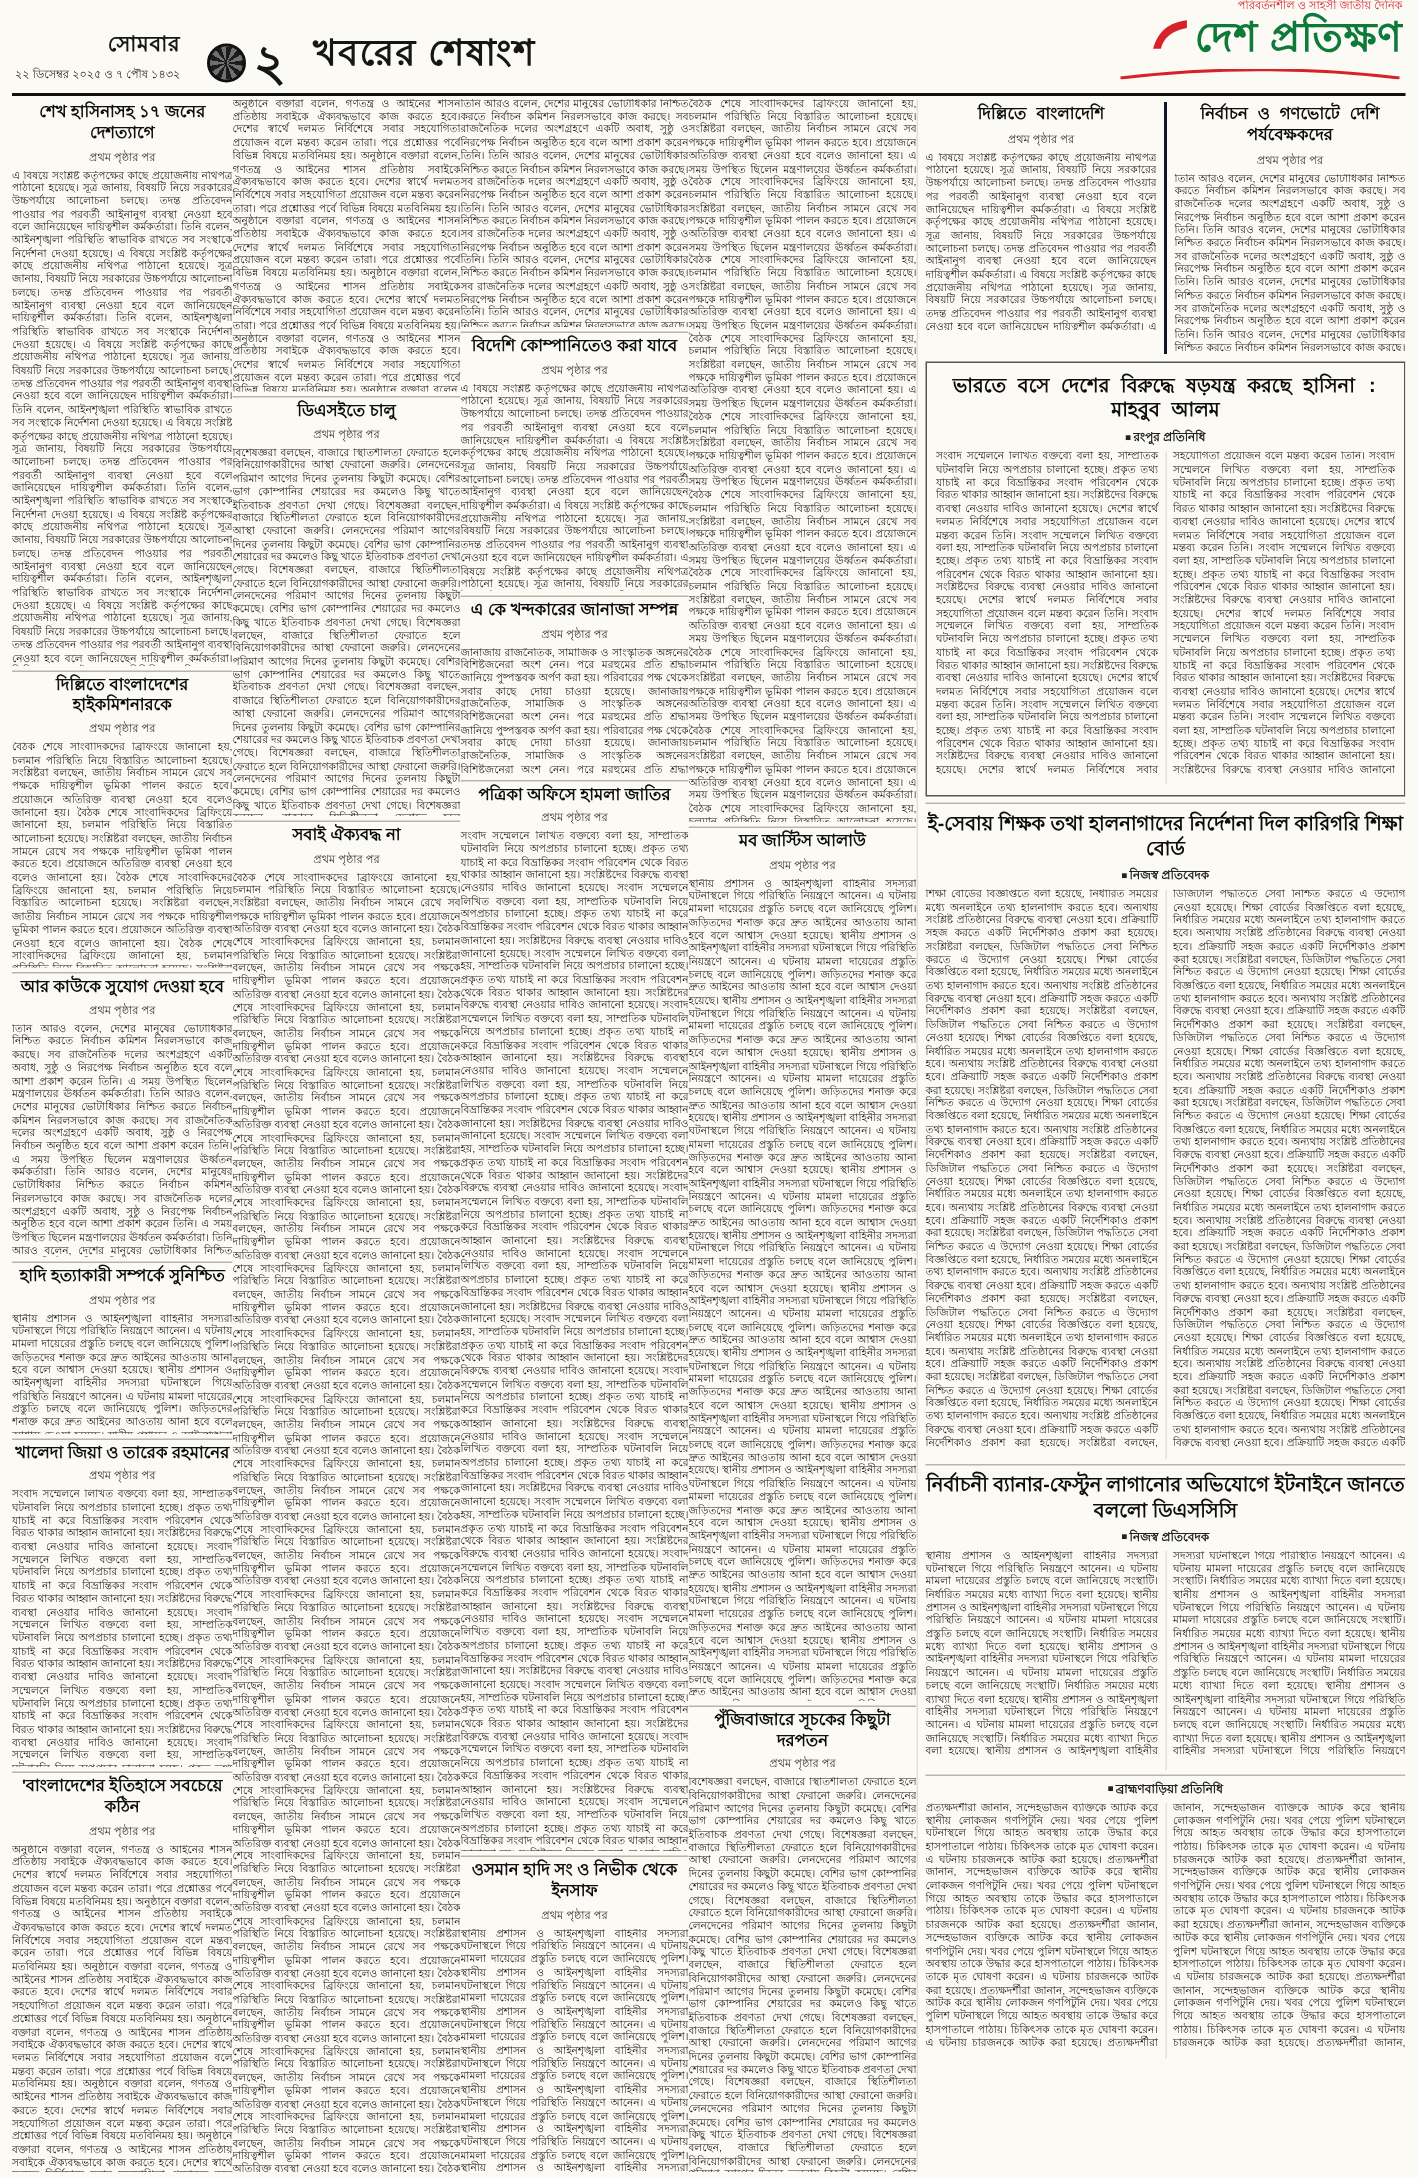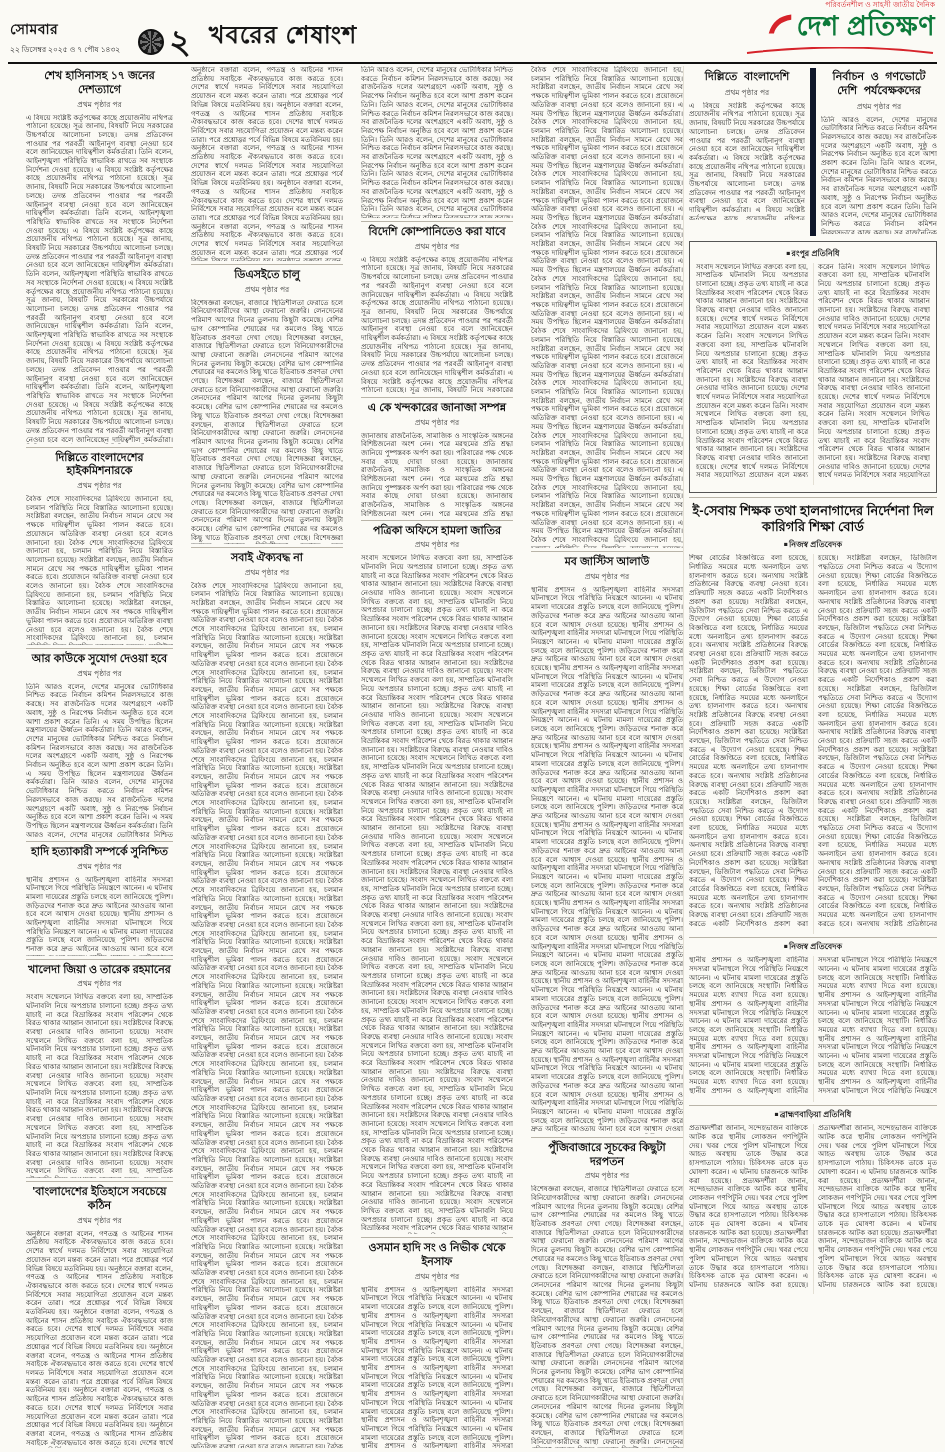--- a/index.html
+++ b/index.html
@@ -13,21 +13,21 @@
   .page { position:absolute; inset:0; padding:6px 8px 0 8px; }
 
   
   .header {
     height:58px;
     display:flex;
     align-items:flex-end;
     border-bottom:2px solid #111;
     padding-bottom:4px;
   }
-  .daybox { text-align:left; padding:0 4px 2px 2px; }
+  .daybox { text-align:right; padding:0 4px 2px 2px; }
   .day { font-weight:bold; font-size:14px; letter-spacing:.5px; }
   .date { font-size:7.5px; color:#222; margin-top:2px; white-space:nowrap; }
   .pagenum-wrap { display:flex; align-items:center; gap:5px; margin:0 10px 0 14px; }
   .orn {
     width:26px; height:26px; border-radius:50%;
     border:2px solid #111;
     background:repeating-conic-gradient(from 0deg, #1c1c1c 0 20deg, #707070 20deg 40deg);
   }
   .pagenum { font-size:33px; font-weight:bold; line-height:1; }
   .section-title { font-size:24px; font-weight:bold; letter-spacing:1px; margin-left:8px; padding-bottom:2px; }
@@ -35,21 +35,21 @@
   .masthead { display:flex; flex-direction:column; align-items:flex-end; padding-right:2px; }
   .tagline { color:#d6232a; font-size:7.5px; margin-bottom:1px; }
   .mast-row { display:flex; align-items:center; gap:4px; }
   .mast-title { color:#0d7a3a; font-size:27px; font-weight:bold; line-height:1; letter-spacing:.5px;text-align:center; }
 
   
   .cols { display:flex; height:1382px; overflow:hidden; margin-top:2px; }
   .cols > * { padding:2px 5px 0 5px; border-left:1px solid #e3dfd4; }
   .cols > *:first-child { border-left:none; padding-left:0; }
   .cols > *:last-child { padding-right:0; }
-  .col { flex:0 0 152px; overflow:hidden;margin-left:18px; }
+  .col { flex:0 0 152px; overflow:hidden; }
   .col:first-child { flex:0 0 147px; }
   .rr { flex:1 1 auto; overflow:hidden; }
 
   .hl {
     font-weight:bold; font-size:11px; line-height:1.25;
     text-align:center; padding:3px 0 1px 0; color:#0d0d0d;
   }
   .hl.rule { border-top:1px solid #b9b4a8; margin-top:3px; }
   .hl.big { font-size:13px; line-height:1.3; padding-top:4px; }
   .cont { text-align:center; font-size:7.5px; color:#333; padding:1px 0 3px 0; }
@@ -58,21 +58,21 @@
   .body {
     font-size:7px; line-height:8.7px; text-align:justify;
     color:#1d1d1d; overflow:hidden; margin-bottom:2px;
     word-break:break-word;
   }
   .two-col { column-count:2; column-gap:10px; column-rule:1px solid #e3dfd4; }
 
   
   .rr-row1 { display:flex; }
   .rr-row1 > div { flex:1 1 0; overflow:hidden; }
-  .rr-row1 > div + div { border-left:6px solid #0f172a; padding-left:5px; margin-left:5px; }
+  .rr-row1 > div + div { border-left:2px solid #0f172a; padding-left:5px; margin-left:5px; }
   .boxed {
     border:1px solid #555; padding:4px 6px 5px 6px; margin:5px 0 4px 0;
     background:#fbfaf5;
   }
   .rsec { border-top:1px solid #b9b4a8; margin-top:3px; padding-top:1px; }
   .rr-row1 .hl, .boxed .hl { border-top:none;font-family:Liberation Mono, monospace; }
 </style>
 </head>
 <body>
 
@@ -167,31 +167,33 @@
           <div class="body" style="height:118px">এ বিষয়ে সংশ্লিষ্ট কর্তৃপক্ষের কাছে প্রয়োজনীয় নথিপত্র পাঠানো হয়েছে। সূত্র জানায়, বিষয়টি নিয়ে সরকারের উচ্চপর্যায়ে আলোচনা চলছে। তদন্ত প্রতিবেদন পাওয়ার পর পরবর্তী আইনানুগ ব্যবস্থা নেওয়া হবে বলে জানিয়েছেন দায়িত্বশীল কর্মকর্তারা। এ বিষয়ে সংশ্লিষ্ট কর্তৃপক্ষের কাছে প্রয়োজনীয় নথিপত্র পাঠানো হয়েছে। সূত্র জানায়, বিষয়টি নিয়ে সরকারের উচ্চপর্যায়ে আলোচনা চলছে। তদন্ত প্রতিবেদন পাওয়ার পর পরবর্তী আইনানুগ ব্যবস্থা নেওয়া হবে বলে জানিয়েছেন দায়িত্বশীল কর্মকর্তারা। এ বিষয়ে সংশ্লিষ্ট কর্তৃপক্ষের কাছে প্রয়োজনীয় নথিপত্র পাঠানো হয়েছে। সূত্র জানায়, বিষয়টি নিয়ে সরকারের উচ্চপর্যায়ে আলোচনা চলছে। তদন্ত প্রতিবেদন পাওয়ার পর পরবর্তী আইনানুগ ব্যবস্থা নেওয়া হবে বলে জানিয়েছেন দায়িত্বশীল কর্মকর্তারা। এ বিষয়ে সংশ্লিষ্ট কর্তৃপক্ষের কাছে প্রয়োজনীয় নথিপত্র পাঠানো হয়েছে। সূত্র জানায়, বিষয়টি নিয়ে সরকারের উচ্চপর্যায়ে আলোচনা চলছে। তদন্ত প্রতিবেদন পাওয়ার পর পরবর্তী আইনানুগ ব্যবস্থা নেওয়া হবে বলে জানিয়েছেন দায়িত্বশীল কর্মকর্তারা।</div>
         </div>
         <div>
           <div class="hl">নির্বাচন ও গণভোটে দেশি পর্যবেক্ষকদের</div>
           <div class="cont">প্রথম পৃষ্ঠার পর</div>
           <div class="body" style="height:118px">তিনি আরও বলেন, দেশের মানুষের ভোটাধিকার নিশ্চিত করতে নির্বাচন কমিশন নিরলসভাবে কাজ করছে। সব রাজনৈতিক দলের অংশগ্রহণে একটি অবাধ, সুষ্ঠু ও নিরপেক্ষ নির্বাচন অনুষ্ঠিত হবে বলে আশা প্রকাশ করেন তিনি। তিনি আরও বলেন, দেশের মানুষের ভোটাধিকার নিশ্চিত করতে নির্বাচন কমিশন নিরলসভাবে কাজ করছে। সব রাজনৈতিক দলের অংশগ্রহণে একটি অবাধ, সুষ্ঠু ও নিরপেক্ষ নির্বাচন অনুষ্ঠিত হবে বলে আশা প্রকাশ করেন তিনি। তিনি আরও বলেন, দেশের মানুষের ভোটাধিকার নিশ্চিত করতে নির্বাচন কমিশন নিরলসভাবে কাজ করছে। সব রাজনৈতিক দলের অংশগ্রহণে একটি অবাধ, সুষ্ঠু ও নিরপেক্ষ নির্বাচন অনুষ্ঠিত হবে বলে আশা প্রকাশ করেন তিনি। তিনি আরও বলেন, দেশের মানুষের ভোটাধিকার নিশ্চিত করতে নির্বাচন কমিশন নিরলসভাবে কাজ করছে। সব রাজনৈতিক দলের অংশগ্রহণে একটি অবাধ, সুষ্ঠু ও নিরপেক্ষ নির্বাচন অনুষ্ঠিত হবে বলে আশা প্রকাশ করেন তিনি। তিনি আরও বলেন, দেশের মানুষের ভোটাধিকার নিশ্চিত করতে নির্বাচন কমিশন নিরলসভাবে কাজ করছে। সব রাজনৈতিক দলের অংশগ্রহণে একটি অবাধ, সুষ্ঠু ও নিরপেক্ষ নির্বাচন অনুষ্ঠিত হবে বলে আশা প্রকাশ করেন তিনি।</div>
         </div>
       </div>
 
       <div class="boxed">
+        <div class="hl big">ভারতে বসে দেশের বিরুদ্ধে ষড়যন্ত্র করছে হাসিনা : মাহবুব আলম</div>
         <div class="byline">রংপুর প্রতিনিধি</div>
         <div class="body two-col" style="height:222px">সংবাদ সম্মেলনে লিখিত বক্তব্যে বলা হয়, সাম্প্রতিক ঘটনাবলি নিয়ে অপপ্রচার চালানো হচ্ছে। প্রকৃত তথ্য যাচাই না করে বিভ্রান্তিকর সংবাদ পরিবেশন থেকে বিরত থাকার আহ্বান জানানো হয়। সংশ্লিষ্টদের বিরুদ্ধে ব্যবস্থা নেওয়ার দাবিও জানানো হয়েছে। দেশের স্বার্থে দলমত নির্বিশেষে সবার সহযোগিতা প্রয়োজন বলে মন্তব্য করেন তিনি। সংবাদ সম্মেলনে লিখিত বক্তব্যে বলা হয়, সাম্প্রতিক ঘটনাবলি নিয়ে অপপ্রচার চালানো হচ্ছে। প্রকৃত তথ্য যাচাই না করে বিভ্রান্তিকর সংবাদ পরিবেশন থেকে বিরত থাকার আহ্বান জানানো হয়। সংশ্লিষ্টদের বিরুদ্ধে ব্যবস্থা নেওয়ার দাবিও জানানো হয়েছে। দেশের স্বার্থে দলমত নির্বিশেষে সবার সহযোগিতা প্রয়োজন বলে মন্তব্য করেন তিনি। সংবাদ সম্মেলনে লিখিত বক্তব্যে বলা হয়, সাম্প্রতিক ঘটনাবলি নিয়ে অপপ্রচার চালানো হচ্ছে। প্রকৃত তথ্য যাচাই না করে বিভ্রান্তিকর সংবাদ পরিবেশন থেকে বিরত থাকার আহ্বান জানানো হয়। সংশ্লিষ্টদের বিরুদ্ধে ব্যবস্থা নেওয়ার দাবিও জানানো হয়েছে। দেশের স্বার্থে দলমত নির্বিশেষে সবার সহযোগিতা প্রয়োজন বলে মন্তব্য করেন তিনি। সংবাদ সম্মেলনে লিখিত বক্তব্যে বলা হয়, সাম্প্রতিক ঘটনাবলি নিয়ে অপপ্রচার চালানো হচ্ছে। প্রকৃত তথ্য যাচাই না করে বিভ্রান্তিকর সংবাদ পরিবেশন থেকে বিরত থাকার আহ্বান জানানো হয়। সংশ্লিষ্টদের বিরুদ্ধে ব্যবস্থা নেওয়ার দাবিও জানানো হয়েছে। দেশের স্বার্থে দলমত নির্বিশেষে সবার সহযোগিতা প্রয়োজন বলে মন্তব্য করেন তিনি। সংবাদ সম্মেলনে লিখিত বক্তব্যে বলা হয়, সাম্প্রতিক ঘটনাবলি নিয়ে অপপ্রচার চালানো হচ্ছে। প্রকৃত তথ্য যাচাই না করে বিভ্রান্তিকর সংবাদ পরিবেশন থেকে বিরত থাকার আহ্বান জানানো হয়। সংশ্লিষ্টদের বিরুদ্ধে ব্যবস্থা নেওয়ার দাবিও জানানো হয়েছে। দেশের স্বার্থে দলমত নির্বিশেষে সবার সহযোগিতা প্রয়োজন বলে মন্তব্য করেন তিনি। সংবাদ সম্মেলনে লিখিত বক্তব্যে বলা হয়, সাম্প্রতিক ঘটনাবলি নিয়ে অপপ্রচার চালানো হচ্ছে। প্রকৃত তথ্য যাচাই না করে বিভ্রান্তিকর সংবাদ পরিবেশন থেকে বিরত থাকার আহ্বান জানানো হয়। সংশ্লিষ্টদের বিরুদ্ধে ব্যবস্থা নেওয়ার দাবিও জানানো হয়েছে। দেশের স্বার্থে দলমত নির্বিশেষে সবার সহযোগিতা প্রয়োজন বলে মন্তব্য করেন তিনি। সংবাদ সম্মেলনে লিখিত বক্তব্যে বলা হয়, সাম্প্রতিক ঘটনাবলি নিয়ে অপপ্রচার চালানো হচ্ছে। প্রকৃত তথ্য যাচাই না করে বিভ্রান্তিকর সংবাদ পরিবেশন থেকে বিরত থাকার আহ্বান জানানো হয়। সংশ্লিষ্টদের বিরুদ্ধে ব্যবস্থা নেওয়ার দাবিও জানানো হয়েছে। দেশের স্বার্থে দলমত নির্বিশেষে সবার সহযোগিতা প্রয়োজন বলে মন্তব্য করেন তিনি। সংবাদ সম্মেলনে লিখিত বক্তব্যে বলা হয়, সাম্প্রতিক ঘটনাবলি নিয়ে অপপ্রচার চালানো হচ্ছে। প্রকৃত তথ্য যাচাই না করে বিভ্রান্তিকর সংবাদ পরিবেশন থেকে বিরত থাকার আহ্বান জানানো হয়। সংশ্লিষ্টদের বিরুদ্ধে ব্যবস্থা নেওয়ার দাবিও জানানো হয়েছে। দেশের স্বার্থে দলমত নির্বিশেষে সবার সহযোগিতা প্রয়োজন বলে মন্তব্য করেন তিনি। সংবাদ সম্মেলনে লিখিত বক্তব্যে বলা হয়, সাম্প্রতিক ঘটনাবলি নিয়ে অপপ্রচার চালানো হচ্ছে। প্রকৃত তথ্য যাচাই না করে বিভ্রান্তিকর সংবাদ পরিবেশন থেকে বিরত থাকার আহ্বান জানানো হয়। সংশ্লিষ্টদের বিরুদ্ধে ব্যবস্থা নেওয়ার দাবিও জানানো হয়েছে। দেশের স্বার্থে দলমত নির্বিশেষে সবার সহযোগিতা প্রয়োজন বলে মন্তব্য করেন তিনি। সংবাদ সম্মেলনে লিখিত বক্তব্যে বলা হয়, সাম্প্রতিক ঘটনাবলি নিয়ে অপপ্রচার চালানো হচ্ছে। প্রকৃত তথ্য যাচাই না করে বিভ্রান্তিকর সংবাদ পরিবেশন থেকে বিরত থাকার আহ্বান জানানো হয়। সংশ্লিষ্টদের বিরুদ্ধে ব্যবস্থা নেওয়ার দাবিও জানানো হয়েছে। দেশের স্বার্থে দলমত নির্বিশেষে সবার সহযোগিতা প্রয়োজন বলে মন্তব্য করেন তিনি।</div>
       </div>
 
       <div class="rsec">
         <div class="hl big">ই-সেবায় শিক্ষক তথা হালনাগাদের নির্দেশনা দিল কারিগরি শিক্ষা বোর্ড</div>
         <div class="byline">নিজস্ব প্রতিবেদক</div>
         <div class="body two-col" style="height:380px">শিক্ষা বোর্ডের বিজ্ঞপ্তিতে বলা হয়েছে, নির্ধারিত সময়ের মধ্যে অনলাইনে তথ্য হালনাগাদ করতে হবে। অন্যথায় সংশ্লিষ্ট প্রতিষ্ঠানের বিরুদ্ধে ব্যবস্থা নেওয়া হবে। প্রক্রিয়াটি সহজ করতে একটি নির্দেশিকাও প্রকাশ করা হয়েছে। সংশ্লিষ্টরা বলছেন, ডিজিটাল পদ্ধতিতে সেবা নিশ্চিত করতে এ উদ্যোগ নেওয়া হয়েছে। শিক্ষা বোর্ডের বিজ্ঞপ্তিতে বলা হয়েছে, নির্ধারিত সময়ের মধ্যে অনলাইনে তথ্য হালনাগাদ করতে হবে। অন্যথায় সংশ্লিষ্ট প্রতিষ্ঠানের বিরুদ্ধে ব্যবস্থা নেওয়া হবে। প্রক্রিয়াটি সহজ করতে একটি নির্দেশিকাও প্রকাশ করা হয়েছে। সংশ্লিষ্টরা বলছেন, ডিজিটাল পদ্ধতিতে সেবা নিশ্চিত করতে এ উদ্যোগ নেওয়া হয়েছে। শিক্ষা বোর্ডের বিজ্ঞপ্তিতে বলা হয়েছে, নির্ধারিত সময়ের মধ্যে অনলাইনে তথ্য হালনাগাদ করতে হবে। অন্যথায় সংশ্লিষ্ট প্রতিষ্ঠানের বিরুদ্ধে ব্যবস্থা নেওয়া হবে। প্রক্রিয়াটি সহজ করতে একটি নির্দেশিকাও প্রকাশ করা হয়েছে। সংশ্লিষ্টরা বলছেন, ডিজিটাল পদ্ধতিতে সেবা নিশ্চিত করতে এ উদ্যোগ নেওয়া হয়েছে। শিক্ষা বোর্ডের বিজ্ঞপ্তিতে বলা হয়েছে, নির্ধারিত সময়ের মধ্যে অনলাইনে তথ্য হালনাগাদ করতে হবে। অন্যথায় সংশ্লিষ্ট প্রতিষ্ঠানের বিরুদ্ধে ব্যবস্থা নেওয়া হবে। প্রক্রিয়াটি সহজ করতে একটি নির্দেশিকাও প্রকাশ করা হয়েছে। সংশ্লিষ্টরা বলছেন, ডিজিটাল পদ্ধতিতে সেবা নিশ্চিত করতে এ উদ্যোগ নেওয়া হয়েছে। শিক্ষা বোর্ডের বিজ্ঞপ্তিতে বলা হয়েছে, নির্ধারিত সময়ের মধ্যে অনলাইনে তথ্য হালনাগাদ করতে হবে। অন্যথায় সংশ্লিষ্ট প্রতিষ্ঠানের বিরুদ্ধে ব্যবস্থা নেওয়া হবে। প্রক্রিয়াটি সহজ করতে একটি নির্দেশিকাও প্রকাশ করা হয়েছে। সংশ্লিষ্টরা বলছেন, ডিজিটাল পদ্ধতিতে সেবা নিশ্চিত করতে এ উদ্যোগ নেওয়া হয়েছে। শিক্ষা বোর্ডের বিজ্ঞপ্তিতে বলা হয়েছে, নির্ধারিত সময়ের মধ্যে অনলাইনে তথ্য হালনাগাদ করতে হবে। অন্যথায় সংশ্লিষ্ট প্রতিষ্ঠানের বিরুদ্ধে ব্যবস্থা নেওয়া হবে। প্রক্রিয়াটি সহজ করতে একটি নির্দেশিকাও প্রকাশ করা হয়েছে। সংশ্লিষ্টরা বলছেন, ডিজিটাল পদ্ধতিতে সেবা নিশ্চিত করতে এ উদ্যোগ নেওয়া হয়েছে। শিক্ষা বোর্ডের বিজ্ঞপ্তিতে বলা হয়েছে, নির্ধারিত সময়ের মধ্যে অনলাইনে তথ্য হালনাগাদ করতে হবে। অন্যথায় সংশ্লিষ্ট প্রতিষ্ঠানের বিরুদ্ধে ব্যবস্থা নেওয়া হবে। প্রক্রিয়াটি সহজ করতে একটি নির্দেশিকাও প্রকাশ করা হয়েছে। সংশ্লিষ্টরা বলছেন, ডিজিটাল পদ্ধতিতে সেবা নিশ্চিত করতে এ উদ্যোগ নেওয়া হয়েছে। শিক্ষা বোর্ডের বিজ্ঞপ্তিতে বলা হয়েছে, নির্ধারিত সময়ের মধ্যে অনলাইনে তথ্য হালনাগাদ করতে হবে। অন্যথায় সংশ্লিষ্ট প্রতিষ্ঠানের বিরুদ্ধে ব্যবস্থা নেওয়া হবে। প্রক্রিয়াটি সহজ করতে একটি নির্দেশিকাও প্রকাশ করা হয়েছে। সংশ্লিষ্টরা বলছেন, ডিজিটাল পদ্ধতিতে সেবা নিশ্চিত করতে এ উদ্যোগ নেওয়া হয়েছে। শিক্ষা বোর্ডের বিজ্ঞপ্তিতে বলা হয়েছে, নির্ধারিত সময়ের মধ্যে অনলাইনে তথ্য হালনাগাদ করতে হবে। অন্যথায় সংশ্লিষ্ট প্রতিষ্ঠানের বিরুদ্ধে ব্যবস্থা নেওয়া হবে। প্রক্রিয়াটি সহজ করতে একটি নির্দেশিকাও প্রকাশ করা হয়েছে। সংশ্লিষ্টরা বলছেন, ডিজিটাল পদ্ধতিতে সেবা নিশ্চিত করতে এ উদ্যোগ নেওয়া হয়েছে। শিক্ষা বোর্ডের বিজ্ঞপ্তিতে বলা হয়েছে, নির্ধারিত সময়ের মধ্যে অনলাইনে তথ্য হালনাগাদ করতে হবে। অন্যথায় সংশ্লিষ্ট প্রতিষ্ঠানের বিরুদ্ধে ব্যবস্থা নেওয়া হবে। প্রক্রিয়াটি সহজ করতে একটি নির্দেশিকাও প্রকাশ করা হয়েছে। সংশ্লিষ্টরা বলছেন, ডিজিটাল পদ্ধতিতে সেবা নিশ্চিত করতে এ উদ্যোগ নেওয়া হয়েছে। শিক্ষা বোর্ডের বিজ্ঞপ্তিতে বলা হয়েছে, নির্ধারিত সময়ের মধ্যে অনলাইনে তথ্য হালনাগাদ করতে হবে। অন্যথায় সংশ্লিষ্ট প্রতিষ্ঠানের বিরুদ্ধে ব্যবস্থা নেওয়া হবে। প্রক্রিয়াটি সহজ করতে একটি নির্দেশিকাও প্রকাশ করা হয়েছে। সংশ্লিষ্টরা বলছেন, ডিজিটাল পদ্ধতিতে সেবা নিশ্চিত করতে এ উদ্যোগ নেওয়া হয়েছে। শিক্ষা বোর্ডের বিজ্ঞপ্তিতে বলা হয়েছে, নির্ধারিত সময়ের মধ্যে অনলাইনে তথ্য হালনাগাদ করতে হবে। অন্যথায় সংশ্লিষ্ট প্রতিষ্ঠানের বিরুদ্ধে ব্যবস্থা নেওয়া হবে। প্রক্রিয়াটি সহজ করতে একটি নির্দেশিকাও প্রকাশ করা হয়েছে। সংশ্লিষ্টরা বলছেন, ডিজিটাল পদ্ধতিতে সেবা নিশ্চিত করতে এ উদ্যোগ নেওয়া হয়েছে। শিক্ষা বোর্ডের বিজ্ঞপ্তিতে বলা হয়েছে, নির্ধারিত সময়ের মধ্যে অনলাইনে তথ্য হালনাগাদ করতে হবে। অন্যথায় সংশ্লিষ্ট প্রতিষ্ঠানের বিরুদ্ধে ব্যবস্থা নেওয়া হবে। প্রক্রিয়াটি সহজ করতে একটি নির্দেশিকাও প্রকাশ করা হয়েছে। সংশ্লিষ্টরা বলছেন, ডিজিটাল পদ্ধতিতে সেবা নিশ্চিত করতে এ উদ্যোগ নেওয়া হয়েছে। শিক্ষা বোর্ডের বিজ্ঞপ্তিতে বলা হয়েছে, নির্ধারিত সময়ের মধ্যে অনলাইনে তথ্য হালনাগাদ করতে হবে। অন্যথায় সংশ্লিষ্ট প্রতিষ্ঠানের বিরুদ্ধে ব্যবস্থা নেওয়া হবে। প্রক্রিয়াটি সহজ করতে একটি নির্দেশিকাও প্রকাশ করা হয়েছে। সংশ্লিষ্টরা বলছেন, ডিজিটাল পদ্ধতিতে সেবা নিশ্চিত করতে এ উদ্যোগ নেওয়া হয়েছে। শিক্ষা বোর্ডের বিজ্ঞপ্তিতে বলা হয়েছে, নির্ধারিত সময়ের মধ্যে অনলাইনে তথ্য হালনাগাদ করতে হবে। অন্যথায় সংশ্লিষ্ট প্রতিষ্ঠানের বিরুদ্ধে ব্যবস্থা নেওয়া হবে। প্রক্রিয়াটি সহজ করতে একটি নির্দেশিকাও প্রকাশ করা হয়েছে। সংশ্লিষ্টরা বলছেন, ডিজিটাল পদ্ধতিতে সেবা নিশ্চিত করতে এ উদ্যোগ নেওয়া হয়েছে। শিক্ষা বোর্ডের বিজ্ঞপ্তিতে বলা হয়েছে, নির্ধারিত সময়ের মধ্যে অনলাইনে তথ্য হালনাগাদ করতে হবে। অন্যথায় সংশ্লিষ্ট প্রতিষ্ঠানের বিরুদ্ধে ব্যবস্থা নেওয়া হবে। প্রক্রিয়াটি সহজ করতে একটি নির্দেশিকাও প্রকাশ করা হয়েছে। সংশ্লিষ্টরা বলছেন, ডিজিটাল পদ্ধতিতে সেবা নিশ্চিত করতে এ উদ্যোগ নেওয়া হয়েছে। শিক্ষা বোর্ডের বিজ্ঞপ্তিতে বলা হয়েছে, নির্ধারিত সময়ের মধ্যে অনলাইনে তথ্য হালনাগাদ করতে হবে। অন্যথায় সংশ্লিষ্ট প্রতিষ্ঠানের বিরুদ্ধে ব্যবস্থা নেওয়া হবে। প্রক্রিয়াটি সহজ করতে একটি নির্দেশিকাও প্রকাশ করা হয়েছে। সংশ্লিষ্টরা বলছেন, ডিজিটাল পদ্ধতিতে সেবা নিশ্চিত করতে এ উদ্যোগ নেওয়া হয়েছে। শিক্ষা বোর্ডের বিজ্ঞপ্তিতে বলা হয়েছে, নির্ধারিত সময়ের মধ্যে অনলাইনে তথ্য হালনাগাদ করতে হবে। অন্যথায় সংশ্লিষ্ট প্রতিষ্ঠানের বিরুদ্ধে ব্যবস্থা নেওয়া হবে। প্রক্রিয়াটি সহজ করতে একটি নির্দেশিকাও প্রকাশ করা হয়েছে। সংশ্লিষ্টরা বলছেন, ডিজিটাল পদ্ধতিতে সেবা নিশ্চিত করতে এ উদ্যোগ নেওয়া হয়েছে। শিক্ষা বোর্ডের বিজ্ঞপ্তিতে বলা হয়েছে, নির্ধারিত সময়ের মধ্যে অনলাইনে তথ্য হালনাগাদ করতে হবে। অন্যথায় সংশ্লিষ্ট প্রতিষ্ঠানের বিরুদ্ধে ব্যবস্থা নেওয়া হবে। প্রক্রিয়াটি সহজ করতে একটি নির্দেশিকাও প্রকাশ করা হয়েছে। সংশ্লিষ্টরা বলছেন, ডিজিটাল পদ্ধতিতে সেবা নিশ্চিত করতে এ উদ্যোগ নেওয়া হয়েছে।</div>
       </div>
 
       <div class="rsec">
+        <div class="hl big">নির্বাচনী ব্যানার-ফেস্টুন লাগানোর অভিযোগে ইটনাইনে জানতে বললো ডিএসসিসি</div>
         <div class="byline">নিজস্ব প্রতিবেদক</div>
         <div class="body two-col" style="height:146px">স্থানীয় প্রশাসন ও আইনশৃঙ্খলা বাহিনীর সদস্যরা ঘটনাস্থলে গিয়ে পরিস্থিতি নিয়ন্ত্রণে আনেন। এ ঘটনায় মামলা দায়েরের প্রস্তুতি চলছে বলে জানিয়েছে সংস্থাটি। নির্ধারিত সময়ের মধ্যে ব্যাখ্যা দিতে বলা হয়েছে। স্থানীয় প্রশাসন ও আইনশৃঙ্খলা বাহিনীর সদস্যরা ঘটনাস্থলে গিয়ে পরিস্থিতি নিয়ন্ত্রণে আনেন। এ ঘটনায় মামলা দায়েরের প্রস্তুতি চলছে বলে জানিয়েছে সংস্থাটি। নির্ধারিত সময়ের মধ্যে ব্যাখ্যা দিতে বলা হয়েছে। স্থানীয় প্রশাসন ও আইনশৃঙ্খলা বাহিনীর সদস্যরা ঘটনাস্থলে গিয়ে পরিস্থিতি নিয়ন্ত্রণে আনেন। এ ঘটনায় মামলা দায়েরের প্রস্তুতি চলছে বলে জানিয়েছে সংস্থাটি। নির্ধারিত সময়ের মধ্যে ব্যাখ্যা দিতে বলা হয়েছে। স্থানীয় প্রশাসন ও আইনশৃঙ্খলা বাহিনীর সদস্যরা ঘটনাস্থলে গিয়ে পরিস্থিতি নিয়ন্ত্রণে আনেন। এ ঘটনায় মামলা দায়েরের প্রস্তুতি চলছে বলে জানিয়েছে সংস্থাটি। নির্ধারিত সময়ের মধ্যে ব্যাখ্যা দিতে বলা হয়েছে। স্থানীয় প্রশাসন ও আইনশৃঙ্খলা বাহিনীর সদস্যরা ঘটনাস্থলে গিয়ে পরিস্থিতি নিয়ন্ত্রণে আনেন। এ ঘটনায় মামলা দায়েরের প্রস্তুতি চলছে বলে জানিয়েছে সংস্থাটি। নির্ধারিত সময়ের মধ্যে ব্যাখ্যা দিতে বলা হয়েছে। স্থানীয় প্রশাসন ও আইনশৃঙ্খলা বাহিনীর সদস্যরা ঘটনাস্থলে গিয়ে পরিস্থিতি নিয়ন্ত্রণে আনেন। এ ঘটনায় মামলা দায়েরের প্রস্তুতি চলছে বলে জানিয়েছে সংস্থাটি। নির্ধারিত সময়ের মধ্যে ব্যাখ্যা দিতে বলা হয়েছে। স্থানীয় প্রশাসন ও আইনশৃঙ্খলা বাহিনীর সদস্যরা ঘটনাস্থলে গিয়ে পরিস্থিতি নিয়ন্ত্রণে আনেন। এ ঘটনায় মামলা দায়েরের প্রস্তুতি চলছে বলে জানিয়েছে সংস্থাটি। নির্ধারিত সময়ের মধ্যে ব্যাখ্যা দিতে বলা হয়েছে। স্থানীয় প্রশাসন ও আইনশৃঙ্খলা বাহিনীর সদস্যরা ঘটনাস্থলে গিয়ে পরিস্থিতি নিয়ন্ত্রণে আনেন। এ ঘটনায় মামলা দায়েরের প্রস্তুতি চলছে বলে জানিয়েছে সংস্থাটি। নির্ধারিত সময়ের মধ্যে ব্যাখ্যা দিতে বলা হয়েছে। স্থানীয় প্রশাসন ও আইনশৃঙ্খলা বাহিনীর সদস্যরা ঘটনাস্থলে গিয়ে পরিস্থিতি নিয়ন্ত্রণে আনেন। এ ঘটনায় মামলা দায়েরের প্রস্তুতি চলছে বলে জানিয়েছে সংস্থাটি। নির্ধারিত সময়ের মধ্যে ব্যাখ্যা দিতে বলা হয়েছে। স্থানীয় প্রশাসন ও আইনশৃঙ্খলা বাহিনীর সদস্যরা ঘটনাস্থলে গিয়ে পরিস্থিতি নিয়ন্ত্রণে আনেন। এ ঘটনায় মামলা দায়েরের প্রস্তুতি চলছে বলে জানিয়েছে সংস্থাটি। নির্ধারিত সময়ের মধ্যে ব্যাখ্যা দিতে বলা হয়েছে। স্থানীয় প্রশাসন ও আইনশৃঙ্খলা বাহিনীর সদস্যরা ঘটনাস্থলে গিয়ে পরিস্থিতি নিয়ন্ত্রণে আনেন। এ ঘটনায় মামলা দায়েরের প্রস্তুতি চলছে বলে জানিয়েছে সংস্থাটি। নির্ধারিত সময়ের মধ্যে ব্যাখ্যা দিতে বলা হয়েছে।</div>
       </div>
 
       <div class="rsec">
         <div class="byline">ব্রাহ্মণবাড়িয়া প্রতিনিধি</div>
         <div class="body two-col" style="height:170px">প্রত্যক্ষদর্শীরা জানান, সন্দেহভাজন ব্যক্তিকে আটক করে স্থানীয় লোকজন গণপিটুনি দেয়। খবর পেয়ে পুলিশ ঘটনাস্থলে গিয়ে আহত অবস্থায় তাকে উদ্ধার করে হাসপাতালে পাঠায়। চিকিৎসক তাকে মৃত ঘোষণা করেন। এ ঘটনায় চারজনকে আটক করা হয়েছে। প্রত্যক্ষদর্শীরা জানান, সন্দেহভাজন ব্যক্তিকে আটক করে স্থানীয় লোকজন গণপিটুনি দেয়। খবর পেয়ে পুলিশ ঘটনাস্থলে গিয়ে আহত অবস্থায় তাকে উদ্ধার করে হাসপাতালে পাঠায়। চিকিৎসক তাকে মৃত ঘোষণা করেন। এ ঘটনায় চারজনকে আটক করা হয়েছে। প্রত্যক্ষদর্শীরা জানান, সন্দেহভাজন ব্যক্তিকে আটক করে স্থানীয় লোকজন গণপিটুনি দেয়। খবর পেয়ে পুলিশ ঘটনাস্থলে গিয়ে আহত অবস্থায় তাকে উদ্ধার করে হাসপাতালে পাঠায়। চিকিৎসক তাকে মৃত ঘোষণা করেন। এ ঘটনায় চারজনকে আটক করা হয়েছে। প্রত্যক্ষদর্শীরা জানান, সন্দেহভাজন ব্যক্তিকে আটক করে স্থানীয় লোকজন গণপিটুনি দেয়। খবর পেয়ে পুলিশ ঘটনাস্থলে গিয়ে আহত অবস্থায় তাকে উদ্ধার করে হাসপাতালে পাঠায়। চিকিৎসক তাকে মৃত ঘোষণা করেন। এ ঘটনায় চারজনকে আটক করা হয়েছে। প্রত্যক্ষদর্শীরা জানান, সন্দেহভাজন ব্যক্তিকে আটক করে স্থানীয় লোকজন গণপিটুনি দেয়। খবর পেয়ে পুলিশ ঘটনাস্থলে গিয়ে আহত অবস্থায় তাকে উদ্ধার করে হাসপাতালে পাঠায়। চিকিৎসক তাকে মৃত ঘোষণা করেন। এ ঘটনায় চারজনকে আটক করা হয়েছে। প্রত্যক্ষদর্শীরা জানান, সন্দেহভাজন ব্যক্তিকে আটক করে স্থানীয় লোকজন গণপিটুনি দেয়। খবর পেয়ে পুলিশ ঘটনাস্থলে গিয়ে আহত অবস্থায় তাকে উদ্ধার করে হাসপাতালে পাঠায়। চিকিৎসক তাকে মৃত ঘোষণা করেন। এ ঘটনায় চারজনকে আটক করা হয়েছে। প্রত্যক্ষদর্শীরা জানান, সন্দেহভাজন ব্যক্তিকে আটক করে স্থানীয় লোকজন গণপিটুনি দেয়। খবর পেয়ে পুলিশ ঘটনাস্থলে গিয়ে আহত অবস্থায় তাকে উদ্ধার করে হাসপাতালে পাঠায়। চিকিৎসক তাকে মৃত ঘোষণা করেন। এ ঘটনায় চারজনকে আটক করা হয়েছে। প্রত্যক্ষদর্শীরা জানান, সন্দেহভাজন ব্যক্তিকে আটক করে স্থানীয় লোকজন গণপিটুনি দেয়। খবর পেয়ে পুলিশ ঘটনাস্থলে গিয়ে আহত অবস্থায় তাকে উদ্ধার করে হাসপাতালে পাঠায়। চিকিৎসক তাকে মৃত ঘোষণা করেন। এ ঘটনায় চারজনকে আটক করা হয়েছে। প্রত্যক্ষদর্শীরা জানান, সন্দেহভাজন ব্যক্তিকে আটক করে স্থানীয় লোকজন গণপিটুনি দেয়। খবর পেয়ে পুলিশ ঘটনাস্থলে গিয়ে আহত অবস্থায় তাকে উদ্ধার করে হাসপাতালে পাঠায়। চিকিৎসক তাকে মৃত ঘোষণা করেন। এ ঘটনায় চারজনকে আটক করা হয়েছে। প্রত্যক্ষদর্শীরা জানান, সন্দেহভাজন ব্যক্তিকে আটক করে স্থানীয় লোকজন গণপিটুনি দেয়। খবর পেয়ে পুলিশ ঘটনাস্থলে গিয়ে আহত অবস্থায় তাকে উদ্ধার করে হাসপাতালে পাঠায়। চিকিৎসক তাকে মৃত ঘোষণা করেন। এ ঘটনায় চারজনকে আটক করা হয়েছে। প্রত্যক্ষদর্শীরা জানান, সন্দেহভাজন ব্যক্তিকে আটক করে স্থানীয় লোকজন গণপিটুনি দেয়। খবর পেয়ে পুলিশ ঘটনাস্থলে গিয়ে আহত অবস্থায় তাকে উদ্ধার করে হাসপাতালে পাঠায়। চিকিৎসক তাকে মৃত ঘোষণা করেন। এ ঘটনায় চারজনকে আটক করা হয়েছে।</div>
       </div>
     </div>
   </div>

